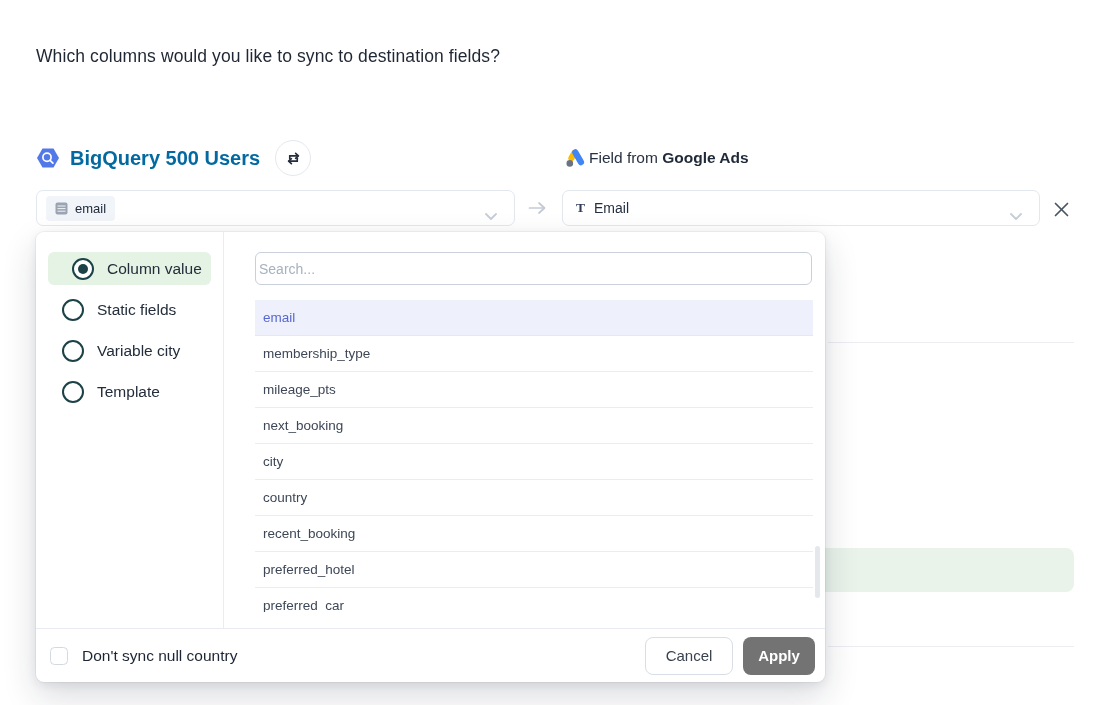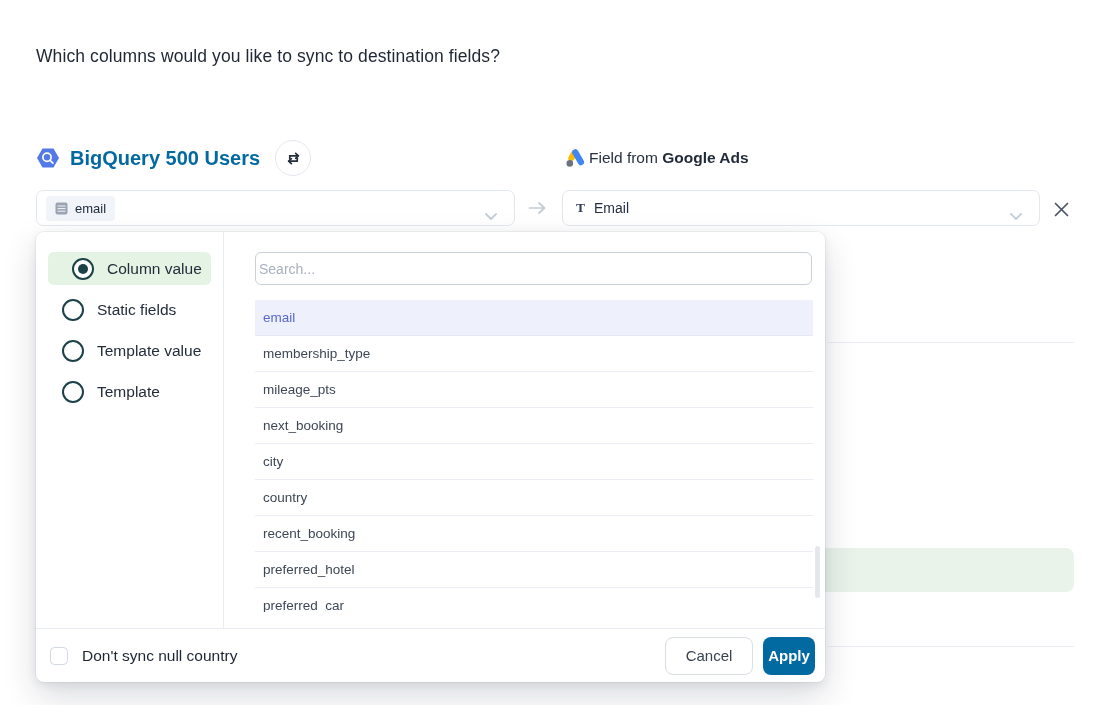--- a/index.html
+++ b/index.html
@@ -59,21 +59,21 @@
   .list-row.selected { background:#eef1fb; color:#5867d0; border-bottom-color:#e4e8f4; }
   .scroll-thumb { position:absolute; left:779px; top:314px; width:5px; height:52px; border-radius:3px; background:#e4e7ec; }
 
   .popover-footer { position:absolute; left:0; top:396px; width:789px; height:54px; border-top:1px solid #e8ebf1;
                     display:flex; align-items:center; padding:0 10px 0 14px; }
   .checkbox { width:18px; height:18px; border:1.5px solid #d3d9e2; border-radius:4.5px; background:#fff; flex:none; cursor:pointer; }
   .checkbox-label { margin-left:14px; font-size:15.5px; font-weight:500; color:#1c2533; }
   .footer-spacer { flex:1; }
   .btn { height:38px; border-radius:8px; font-family:"Liberation Sans", sans-serif; font-size:15px; cursor:pointer; }
   .btn-cancel { width:88px; background:#fff; border:1px solid #d9dee6; color:#39424f; font-weight:500; }
-  .btn-apply { width:52px; margin-left:10px; background:#0369a1; border:none; color:#fff; font-weight:700; }
+  .btn-apply { width:72px; margin-left:10px; background:#737373; border:none; color:#fff; font-weight:700; }
 </style>
 </head>
 <body>
 
 <div class="canvas">
 
   <div class="page-title">Which columns would you like to sync to destination fields?</div>
 
   <div class="bg-line bg-line-1"></div>
   <div class="bg-green-row"></div>
@@ -163,21 +163,21 @@
         <div class="radio-item selected">
           <span class="radio checked"></span>
           <span class="radio-label">Column value</span>
         </div>
         <div class="radio-item">
           <span class="radio"></span>
           <span class="radio-label">Static fields</span>
         </div>
         <div class="radio-item">
           <span class="radio"></span>
-          <span class="radio-label">Template value</span>
+          <span class="radio-label">Variable city</span>
         </div>
         <div class="radio-item">
           <span class="radio"></span>
           <span class="radio-label">Template</span>
         </div>
       </div>
 
     <input class="search-input" type="text" placeholder="Search..." style="">
 
     <div class="column-list">

